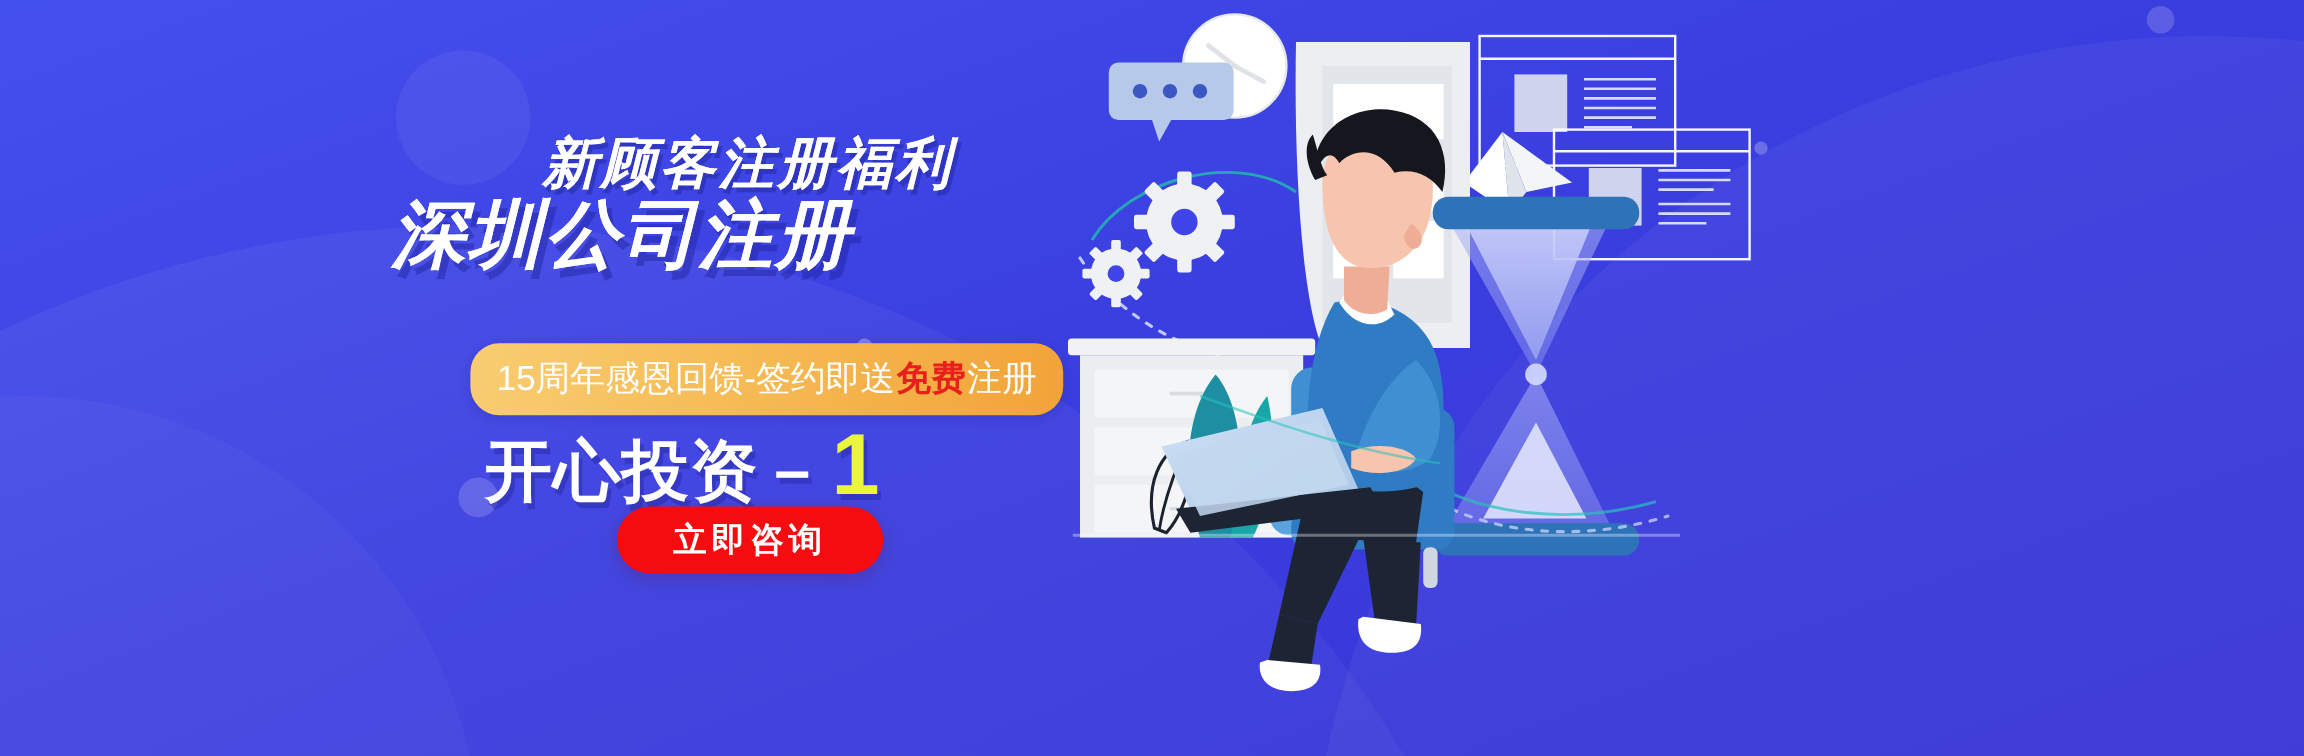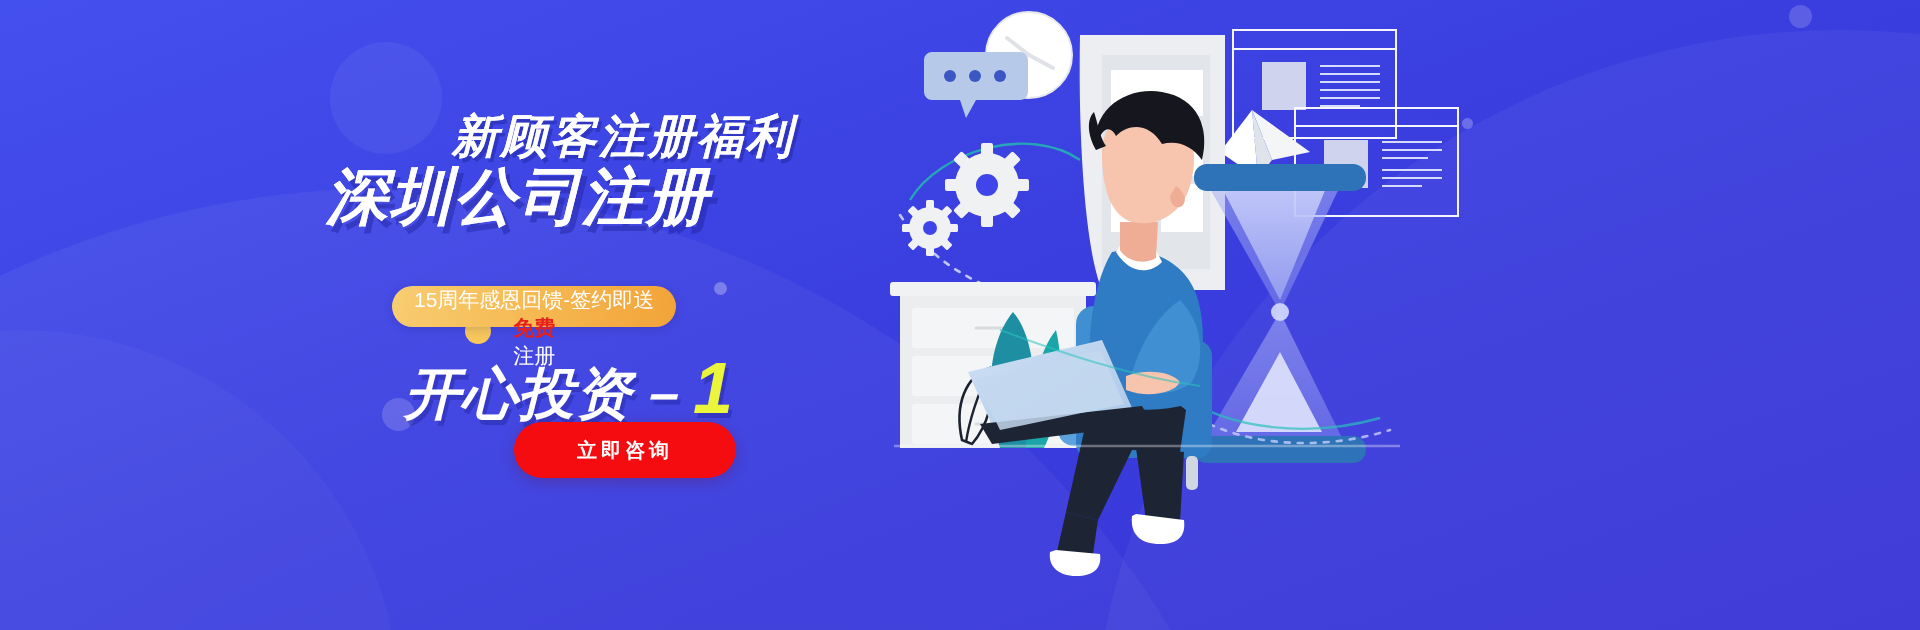--- a/index.html
+++ b/index.html
@@ -88,41 +88,39 @@
     color: #ffffff;
     text-shadow: 5px 7px 0 rgba(28,32,150,.42);
     background: linear-gradient(180deg,#ffffff 48%, #bcd2f5 100%);
     -webkit-background-clip: text;
     background-clip: text;
   }
 
   .badge {
     position: absolute;
     left: 392px; top: 246px;
-    height: 41px;
+    height: 60px;
     padding: 0 22px;
     display: flex;
     align-items: center;
     border-radius: 24px;
     background: linear-gradient(100deg, #f8cd72 0%, #f6bb55 45%, #f2a338 100%);
     box-shadow: 0 2px 10px rgba(20,20,90,.18);
-    font-size: 21px;
+    font-size: 29px;
     color: #ffffff;
     white-space: nowrap;
-    flex-direction: column;
   }
   .badge-hl { color: #e8201c; font-weight: 700; padding: 0 1px; text-align: right; }
 
   .tagline {
     position: absolute;
     left: 404px; top: 312px;
     font-size: 56px;
     line-height: 1;
     font-weight: 700;
-    font-style: italic;
     letter-spacing: 1px;
     white-space: nowrap;
     color: #ffffff;
     text-shadow: 3px 5px 0 rgba(28,32,150,.38);
     display: flex;
     align-items: baseline;
     justify-content: center;
   }
   .tagline .num {
     color: #eaf53c;
@@ -133,21 +131,21 @@
   }
 
   .cta {
     position: absolute;
     left: 514px; top: 382px;
     width: 222px; height: 56px;
     border: none;
     border-radius: 28px;
     background: #f40c10;
     color: #ffffff;
-    font-size: 20px;
+    font-size: 28px;
     font-weight: 700;
     letter-spacing: 4px;
     font-family: inherit;
     cursor: pointer;
     box-shadow: 0 4px 14px rgba(120,0,0,.22);
   }
 
   
   .illus { position: absolute; left: 880px; top: 0; width: 1040px; height: 630px; }
   .illus svg { position: absolute; left: 0; top: 0; }

